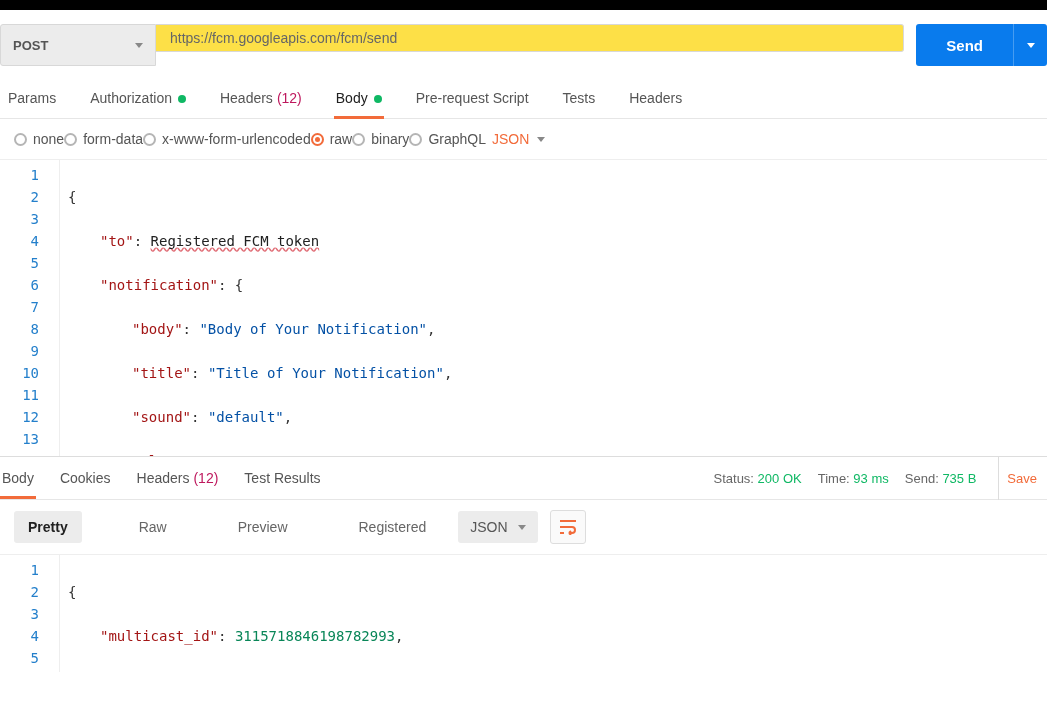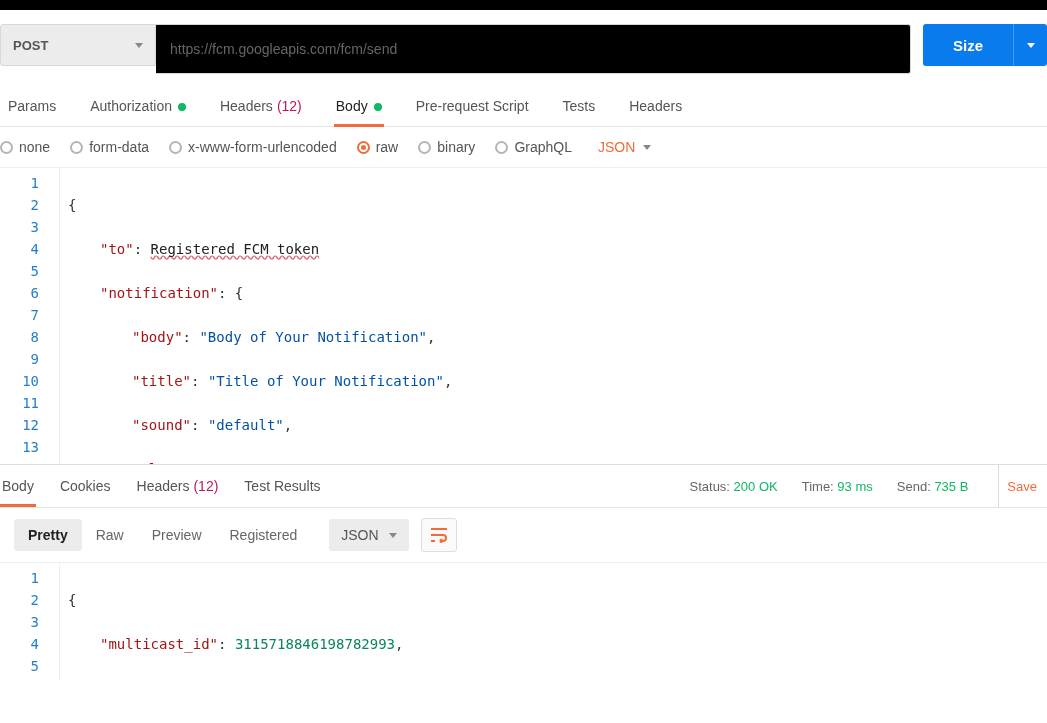--- a/index.html
+++ b/index.html
@@ -1,59 +1,59 @@
 <!DOCTYPE html>
 <html><head>
 <meta charset="utf-8">
 <style>
   * { box-sizing: border-box; margin: 0; padding: 0; }
   body { font-family: -apple-system, BlinkMacSystemFont, "Segoe UI", Helvetica, Arial, sans-serif; font-size: 13px; color: #212121; background: #fff; width: 1047px; }
   .topbar { height: 10px; background: #000; }
   .reqrow { display: flex; gap: 12px; padding: 14px 0 14px 0; align-items: stretch; }
   .method-dd { display:flex; align-items:center; justify-content:space-between; width:156px; height:42px; background:#ececec; border:1px solid #d8d8d8; border-radius:3px 0 0 3px; padding:0 12px; font-weight:700; color:#555; cursor:pointer;}
   .method-dd .car { color:#888; }
-  .url-input { flex:1; height:50px; background:#000000; border:1px solid #d8d8d8; border-left:none; border-radius:0 3px 3px 0; padding:0 14px; color:#666; font-size:14px; display:flex; align-items:center;}
+  .url-input { flex:1; height:28px; background:#fde047; border:1px solid #d8d8d8; border-left:none; border-radius:0 3px 3px 0; padding:0 14px; color:#666; font-size:14px; display:flex; align-items:center;}
   .send-group { display:flex; height:42px; }
   .send-btn { background:#097bed; color:#fff; border:none; font-weight:600; font-size:15px; padding:0 30px; border-radius:3px 0 0 3px; cursor:pointer;}
   .send-caret { background:#097bed; border:none; border-left:1px solid rgba(255,255,255,.25); color:#fff; width:34px; border-radius:0 3px 3px 0; cursor:pointer; display:flex; align-items:center; justify-content:center;}
   .tabs { display:flex; gap:30px; padding:0 6px 0 6px; border-bottom:1px solid #e6e6e6; }
   .tab { padding:10px 2px 12px 2px; color:#555; cursor:pointer; position:relative; font-size:14px;text-align:center;}
   .tab.active { color:#212121; font-weight:400;}
   .tab.active::after { content:""; position:absolute; left:0; right:0; bottom:-1px; height:3px; background:#f26b3a; }
   .dot { display:inline-block; width:8px; height:8px; border-radius:50%; background:#0fb864; margin-left:6px; vertical-align:middle;}
   .count { color:#be185d; margin-left:4px;}
-  .bodytypes { display:flex; gap:20px; align-items:center; padding:12px 0; border-bottom:1px solid #eee;}
+  .bodytypes { display:flex; align-items:center; padding:12px 14px; border-bottom:1px solid #eee;}
   .radio { display:flex; align-items:center; gap:6px; color:#555; cursor:pointer; font-size:14px;}
   .radio .rc { width:13px; height:13px; border-radius:50%; border:2px solid #b5b5b5; display:inline-block; position:relative;}
   .radio.selected .rc { border-color:#f26b3a;}
   .radio.selected .rc::after { content:""; position:absolute; inset:2px; border-radius:50%; background:#f26b3a;}
   .lang-dd { color:#f26b3a; cursor:pointer; display:flex; align-items:center; gap:8px; margin-left:6px; font-size:14px;}
   .lang-dd .car { color:#888;}
   .editor { display:flex; font-family: Menlo, Consolas, monospace; font-size:14px; line-height:22px; background:#fff; overflow:hidden; height:296px;}
   .gutter { width:60px; text-align:right; color:#237fcb; padding:4px 20px 4px 0; user-select:none; background:#fff; border-right:1px solid #eee;}
   .gutter div { height:22px;}
   .code { padding:4px 0 4px 8px; white-space:pre; }
   .code .row { height:22px; display:block;}
   .k { color:#a31515;} 
   .s { color:#0451a5;} 
   .p { color:#333;}
   .num { color:#098658;}
   .err { text-decoration: underline wavy #e06c75; text-decoration-skip-ink: none;}
   .ind1 { padding-left:32px;} .ind2 { padding-left:64px;}
   .resp-tabs { display:flex; align-items:center; border-top:1px solid #ddd; border-bottom:1px solid #e6e6e6; padding:0 10px 0 0; gap:22px; height:44px;}
   .resp-tabs .rtab { color:#555; cursor:pointer; padding:12px 2px 12px 2px; position:relative; font-size:14px;}
   .resp-tabs .rtab.active::after { content:""; position:absolute; left:0; right:0; bottom:-1px; height:3px; background:#f26b3a;}
-  .resp-right { margin-left:auto; display:flex; gap:24px; color:#666; font-size:13px; align-items:center;}
+  .resp-right { margin-left:auto; display:flex; gap:16px; color:#666; font-size:13px; align-items:center;}
   .resp-right b { font-weight:400;}
   .green { color:#0fb864;}
   .save { color:#f26b3a; cursor:pointer; padding-left:8px; border-left:1px solid #ddd; margin-left:6px; height:44px; display:flex; align-items:center;}
   .viewbar { display:flex; align-items:center; gap:0; padding:10px 14px; background:#fff;}
   .vtab { padding:8px 14px; color:#666; cursor:pointer; font-size:14px; border-radius:3px;}
   .vtab.active { background:#ECECEC; color:#212121; font-weight:600;}
-  .vtab-group { display:flex; background:transparent; border-radius:4px;}
+  .vtab-group { display:flex; background:transparent; border-radius:4px;gap:43px;}
   .format-dd { margin-left:18px; background:#ECECEC; border-radius:3px; padding:8px 12px; color:#555; cursor:pointer; display:flex; align-items:center; gap:10px; font-size:14px;}
   .wrapbtn { margin-left:12px; width:36px; height:34px; border:1px solid #ddd; border-radius:3px; display:flex; align-items:center; justify-content:center; cursor:pointer; background:#fafafa;}
   .wrapbtn svg { stroke:#f26b3a;}
   .editor2 { display:flex; font-family:Menlo,Consolas,monospace; font-size:14px; line-height:22px; height:118px; overflow:hidden; border-top:1px solid #eee;}
   .caret-down { display:inline-block; width:0; height:0; border-left:4px solid transparent; border-right:4px solid transparent; border-top:5px solid currentColor;}
 </style>
 </head>
 <body>
 
 <div class="topbar"></div>
@@ -62,21 +62,21 @@
   <div style="display:flex; flex:1;">
     <div class="method-dd">
       <span>POST</span>
       <span class="car caret-down"></span>
     </div>
     <div class="url-input">
       <span>https://fcm.googleapis.com/fcm/send</span>
     </div>
   </div>
   <div class="send-group">
-    <button class="send-btn">Size</button>
+    <button class="send-btn">Send</button>
     <button class="send-caret">
       <span class="caret-down" style="border-top-color:#fff"></span>
     </button>
   </div>
 </div>
 
 <div class="tabs">
   <div class="tab"><span>Params</span></div>
   <div class="tab"><span>Authorization</span><span class="dot"></span></div>
   <div class="tab"><span>Headers</span><span class="count">(12)</span></div>

